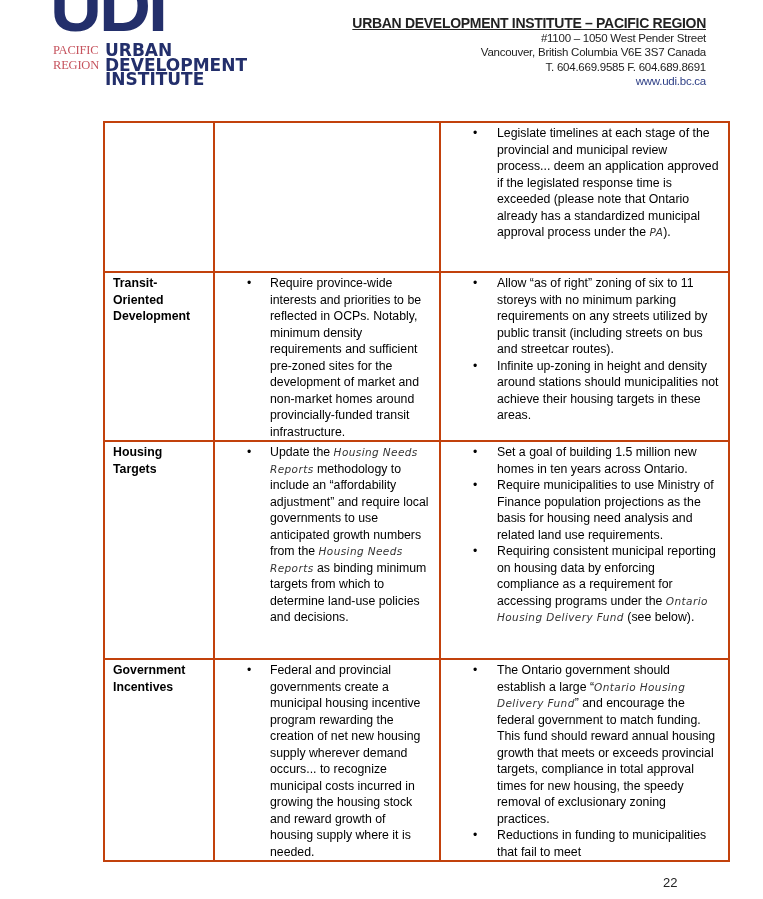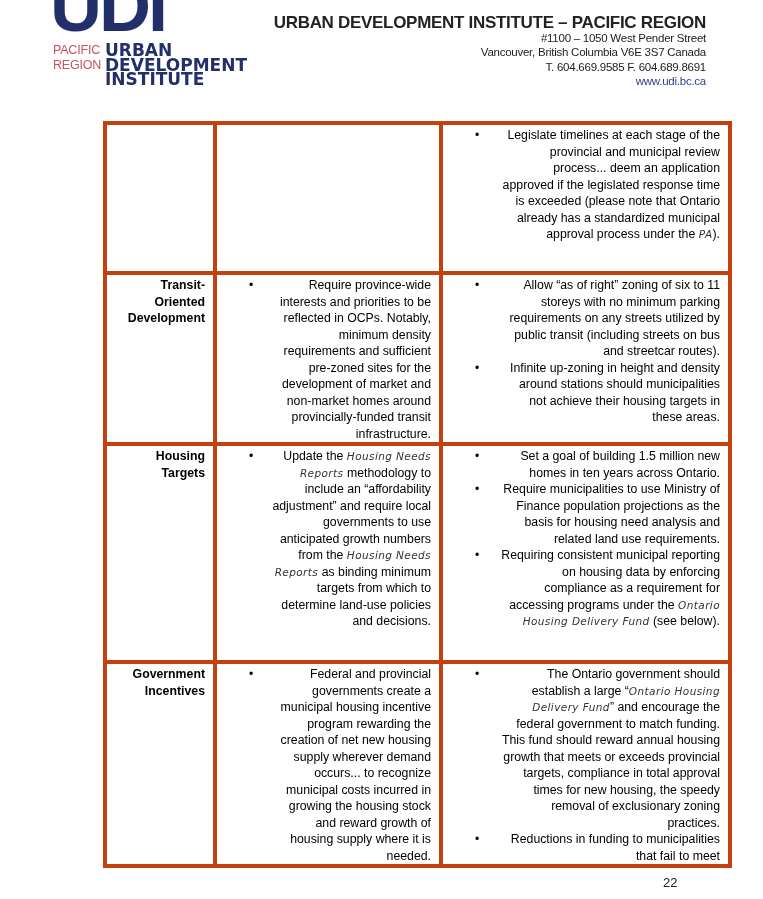--- a/index.html
+++ b/index.html
@@ -10,42 +10,41 @@
   .page { position: relative; width: 763px; height: 706px; }
 
   
   .logo-udi {
     position: absolute; left: 50px; top: -24px;
     font-family: "Liberation Sans", sans-serif; font-weight: bold;
     font-size: 72px; line-height: 60px; letter-spacing: -3px;
     color: #232f6b;
   }
   .logo-sub { position: absolute; left: 53px; top: 43px; font-size: 13.5px; line-height: 14.5px; }
-  .logo-sub .left { position: absolute; left: 0; top: 0; color: #c6545e; width: 50px; font-family: Liberation Sans, sans-serif; font-size: 12.5px; letter-spacing: -0.2px; }
+  .logo-sub .left { position: absolute; left: 0; top: 0; color: #c6545e; width: 50px; font-family: Liberation Serif, serif; font-size: 12.5px; letter-spacing: -0.2px; }
   .logo-sub .right { position: absolute; left: 52px; top: 0; color: #232f6b; font-weight: bold; font-family: "DejaVu Sans", sans-serif; font-size: 17px; white-space: nowrap; }
   .logo-sub div { white-space: nowrap; }
 
   .address {
     position: absolute; right: 57px; top: 16px; text-align: right;
     font-size: 11.5px; line-height: 14.5px; color: #222;
     letter-spacing: -0.25px;
   }
-  .address .org { font-weight: bold; font-size: 17px; letter-spacing: -0.3px; }
+  .address .org { font-weight: bold; font-size: 14px; letter-spacing: -0.3px; text-decoration: underline; }
   .address .web { color: #2e3f86; }
 
   
   table.policy {
     position: absolute; left: 103px; top: 121px; width: 625px;
     border-collapse: collapse; table-layout: fixed;
     font-size: 12.3px; line-height: 16.5px;
   }
   table.policy td {
-    border: 4px solid #c2410c; vertical-align: top;
+    border: 2px solid #c2410c; vertical-align: top;
     padding: 2px 8px 0 8px;
-    text-align: right;
   }
   col.c1 { width: 110px; }
   col.c2 { width: 226px; }
   col.c3 { width: 289px; }
   td.topic { font-weight: bold; }
   ul.bl { list-style: none; }
   ul.bl li { position: relative; padding-left: 47px; }
   ul.bl li::before {
     content: "\2022"; position: absolute; left: 24px; top: 0;
   }

